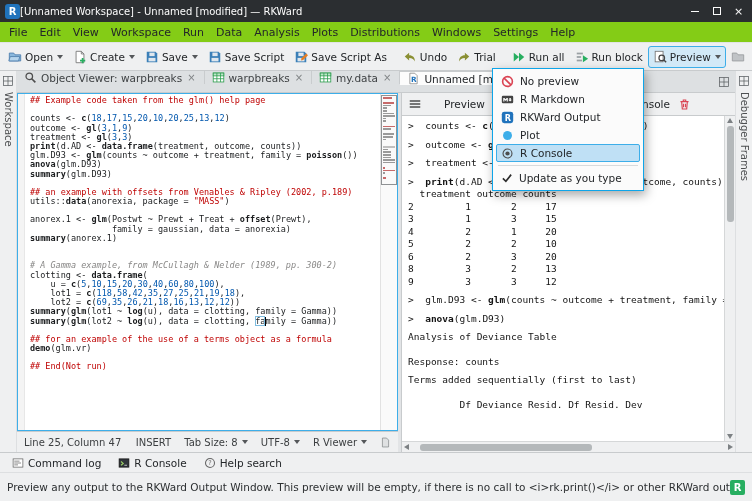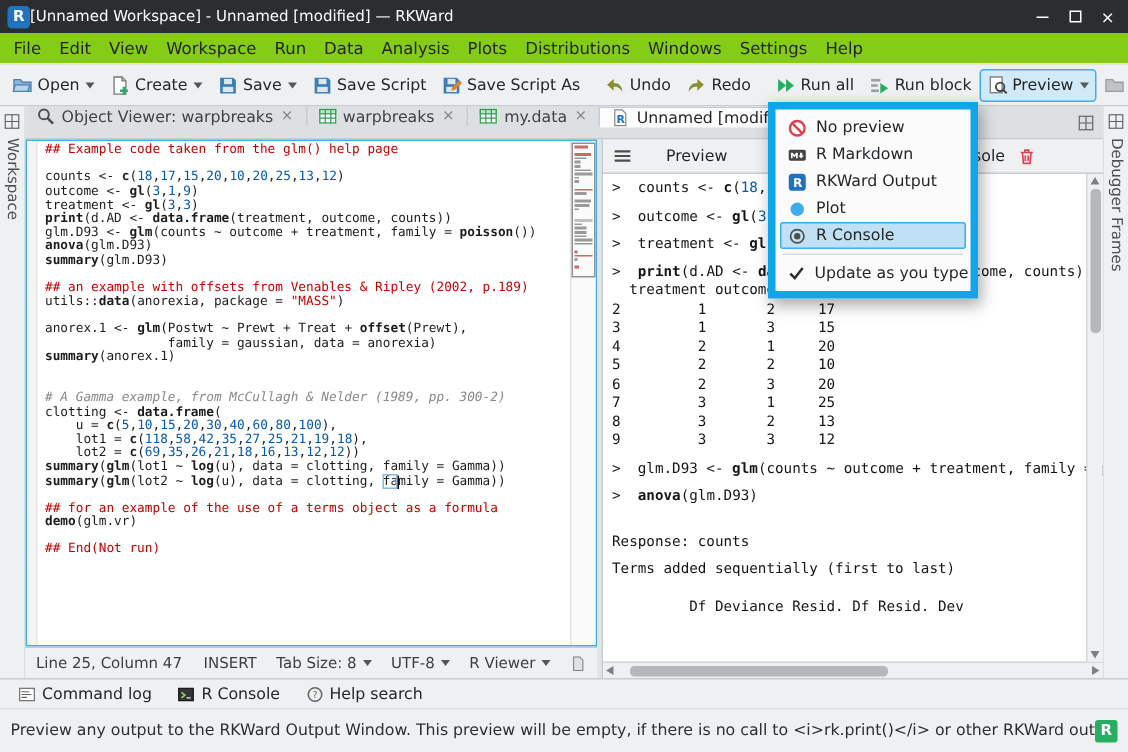--- a/index.html
+++ b/index.html
@@ -77,21 +77,21 @@
   .sb-arrow.down{border-left:3.5px solid transparent;border-right:3.5px solid transparent;border-top:5px solid #7d8184;margin-top:auto}
   .sb-arrow.left{border-top:3.5px solid transparent;border-bottom:3.5px solid transparent;border-right:5px solid #7d8184}
   .sb-arrow.right{border-top:3.5px solid transparent;border-bottom:3.5px solid transparent;border-left:5px solid #7d8184}
   
   .toolviewbar{height:20px;background:#eff0f1;border-top:1px solid #c8cbcd;display:flex;align-items:center;padding:0 5px;gap:3px;font-size:10.5px}
   .tv-btn{display:inline-flex;align-items:center;gap:4px;padding:1px 7px;border-radius:2px}
   .msgbar{height:29px;background:#eff0f1;border-top:1px solid #dddfe1;display:flex;align-items:center;padding:0 7px;font-size:10.5px;color:#2c2f31}
   .msg{white-space:nowrap;overflow:hidden}
   .r-badge{margin-left:auto;width:15px;height:15px;background:#27ae60;color:#fff;font-weight:bold;font-size:10px;display:flex;align-items:center;justify-content:center;border-radius:2px;flex:none}
   
-  .preview-menu{position:absolute;left:512px;top:68px;width:140px;background:#fbfbfb;border:5px solid #0ea5e9;box-shadow:2px 4px 10px rgba(0,0,0,.35);padding:3px;z-index:50;font-size:10.5px}
+  .preview-menu{position:absolute;left:492px;top:68px;width:152px;background:#fbfbfb;border:1px solid #0ea5e9;box-shadow:2px 4px 10px rgba(0,0,0,.35);padding:3px;z-index:50;font-size:10.5px}
   .pm-item{display:flex;align-items:center;gap:6px;height:18px;padding:0 4px;border:1px solid transparent;border-radius:2px}
   .pm-item.selected{background:#bfe0f5;border-color:#3daee9}
   .pm-label{white-space:nowrap}
   .pm-sep{height:1px;background:#d8dadb;margin:3px 2px}
   
   .c-head{color:#bf0303}
   .c-com{color:#898887;font-style:italic}
   .c-str{color:#bf0303}
   .c-num{color:#0057ae}
   .c-fn{font-weight:bold}
@@ -188,21 +188,21 @@
           </svg>
         </span>
         <span class="tb-label">Undo</span>
       </div>
       <div class="tb-btn">
         <span class="icon ">
           <svg width="14" height="14" viewBox="0 0 16 16">
             <path fill="#8a8f33" d="M9 3l5 4.5L9 12V9c-3.5 0-5.5 1.5-6.5 4-.3-4.5 2.5-7 6.5-7z"></path>
           </svg>
         </span>
-        <span class="tb-label">Redo</span>
+        <span class="tb-label">Trial</span>
       </div>
       <span class="tb-sep"></span>
       <div class="tb-btn">
         <span class="icon ">
           <svg width="14" height="14" viewBox="0 0 16 16">
             <path fill="#27ae60" d="M2 3l6 5-6 5z"></path>
             <path fill="#27ae60" d="M8 3l6 5-6 5z"></path>
           </svg>
         </span>
         <span class="tb-label">Run all</span>
@@ -436,28 +436,28 @@
               <div class="console-line blank"></div>
               <div class="console-line">&gt;  treatment &lt;- <span class="c-fn">gl</span>(<span class="c-num">3</span>,<span class="c-num">3</span>)</div>
               <div class="console-line blank"></div>
               <div class="console-line">&gt;  <span class="c-fn">print</span>(d.AD &lt;- <span class="c-fn">data.frame</span>(treatment, outcome, counts))</div>
               <div class="console-line">  treatment outcome counts</div>
               <div class="console-line">2         1       2     17</div>
               <div class="console-line">3         1       3     15</div>
               <div class="console-line">4         2       1     20</div>
               <div class="console-line">5         2       2     10</div>
               <div class="console-line">6         2       3     20</div>
-              <div class="console-line">7         3       1     25</div>
               <div class="console-line">8         3       2     13</div>
               <div class="console-line">9         3       3     12</div>
               <div class="console-line blank"></div>
               <div class="console-line">&gt;  glm.D93 &lt;- <span class="c-fn">glm</span>(counts ~ outcome + treatment, family = poiss</div>
               <div class="console-line blank"></div>
               <div class="console-line">&gt;  <span class="c-fn">anova</span>(glm.D93)</div>
               <div class="console-line blank"></div>
+              <div class="console-line">Analysis of Deviance Table</div>
               <div class="console-line blank"></div>
               <div class="console-line blank"></div>
               <div class="console-line">Response: counts</div>
               <div class="console-line blank"></div>
               <div class="console-line">Terms added sequentially (first to last)</div>
               <div class="console-line blank"></div>
               <div class="console-line blank"></div>
               <div class="console-line">         Df Deviance Resid. Df Resid. Dev</div>
             </div>
           <div class="hscroll">

